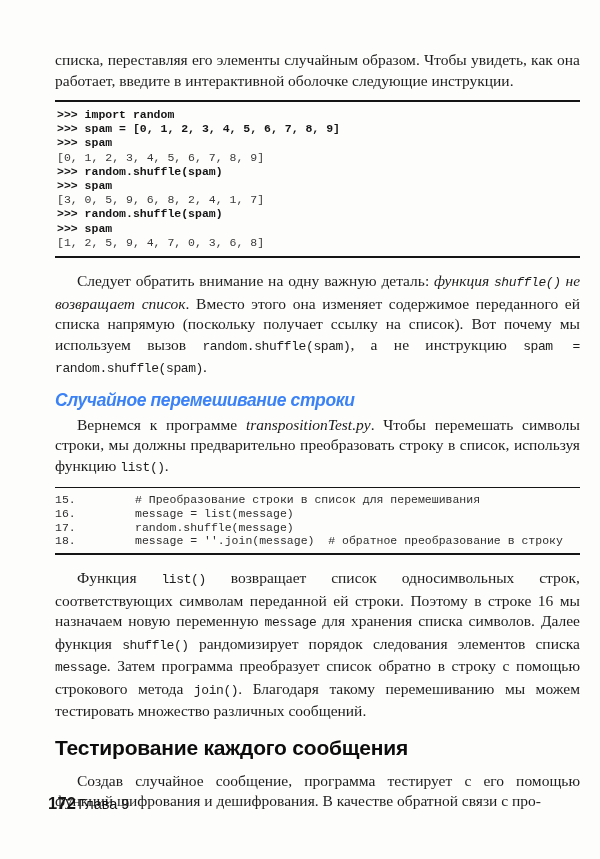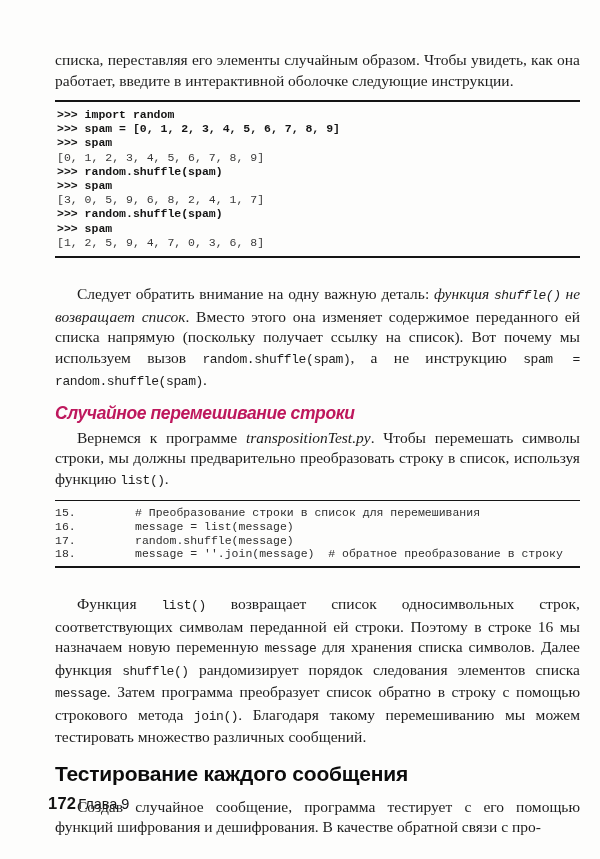--- a/index.html
+++ b/index.html
@@ -45,28 +45,28 @@
     margin-top:9px;
     padding:5px 0;
   }
   .listing .lline{display:flex;line-height:13.8px;}
   .listing .lnum{width:80px;flex:0 0 80px;color:#2e2e2e;}
   .listing .lcode{white-space:pre;color:#2e2e2e;}
 
   h3.section-sub{
     margin-top:10px;
     font:italic bold 17.5px/20px "Liberation Sans",sans-serif;
-    letter-spacing:-0.4px;color:#be185d;
+    letter-spacing:-0.4px;color:#3b82f6;
   }
   h2.section-main{
     margin-top:13px;
     font:bold 21px/25px "Liberation Sans",sans-serif;
     letter-spacing:-0.2px;color:#0c0c0c;
   }
-  .spacer-after-code{margin-top:26px;}
+  .spacer-after-code{margin-top:13px;}
   .spacer-after-h3{margin-top:5px;}
   .spacer-after-h2{margin-top:11px;}
 
   .footer{
     position:absolute;left:48px;top:794px;
     display:flex;align-items:baseline;gap:2px;
     font-family:"Liberation Sans",sans-serif;color:#141414;
   }
   .footer .pagenum{font-size:16.5px;font-weight:bold;letter-spacing:0.2px;}
   .footer .chapter{font-size:14.5px;}

